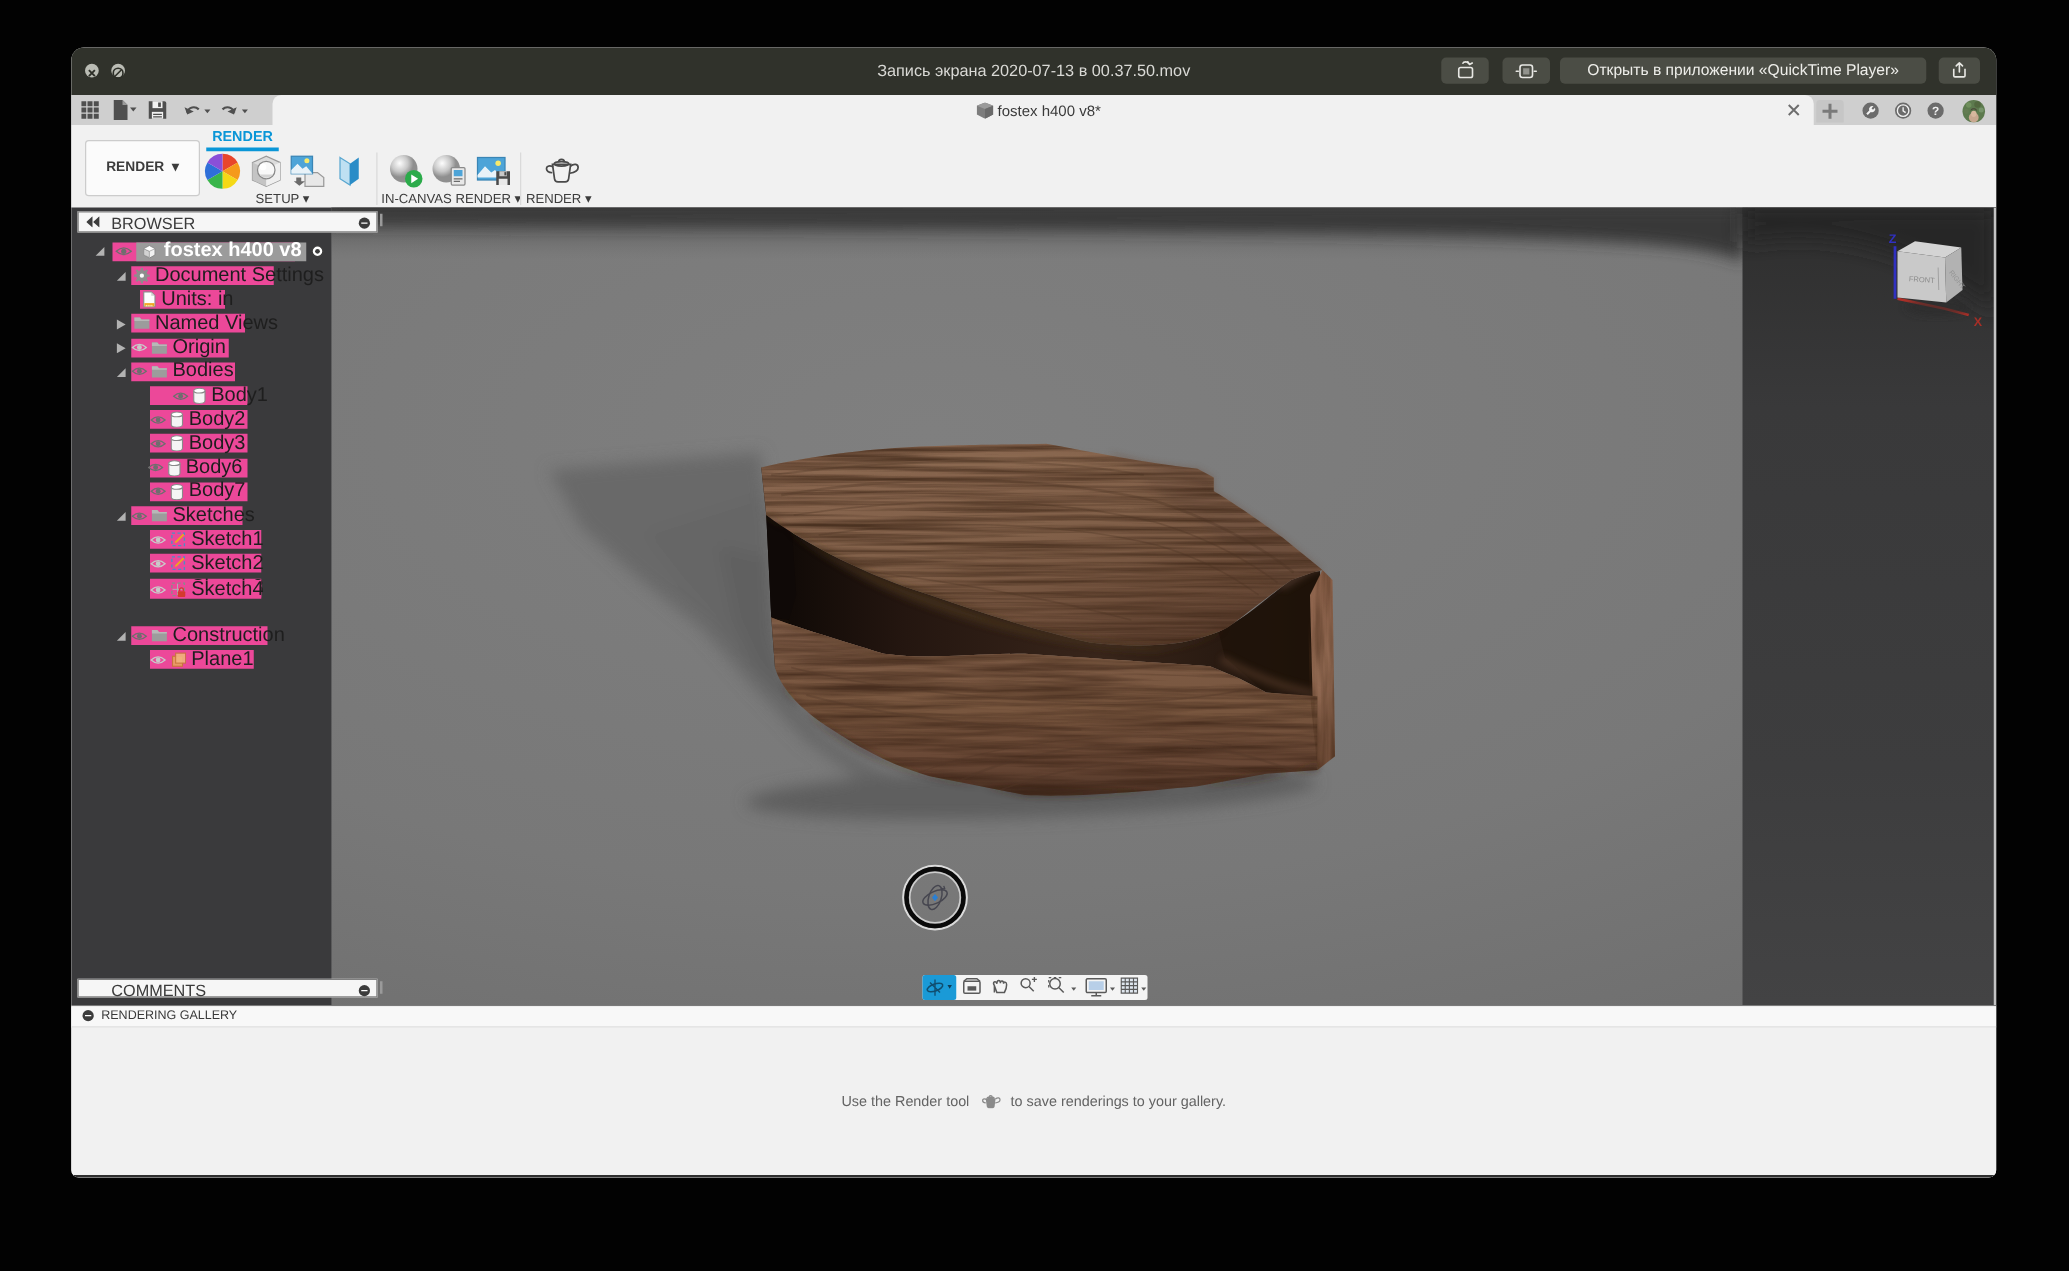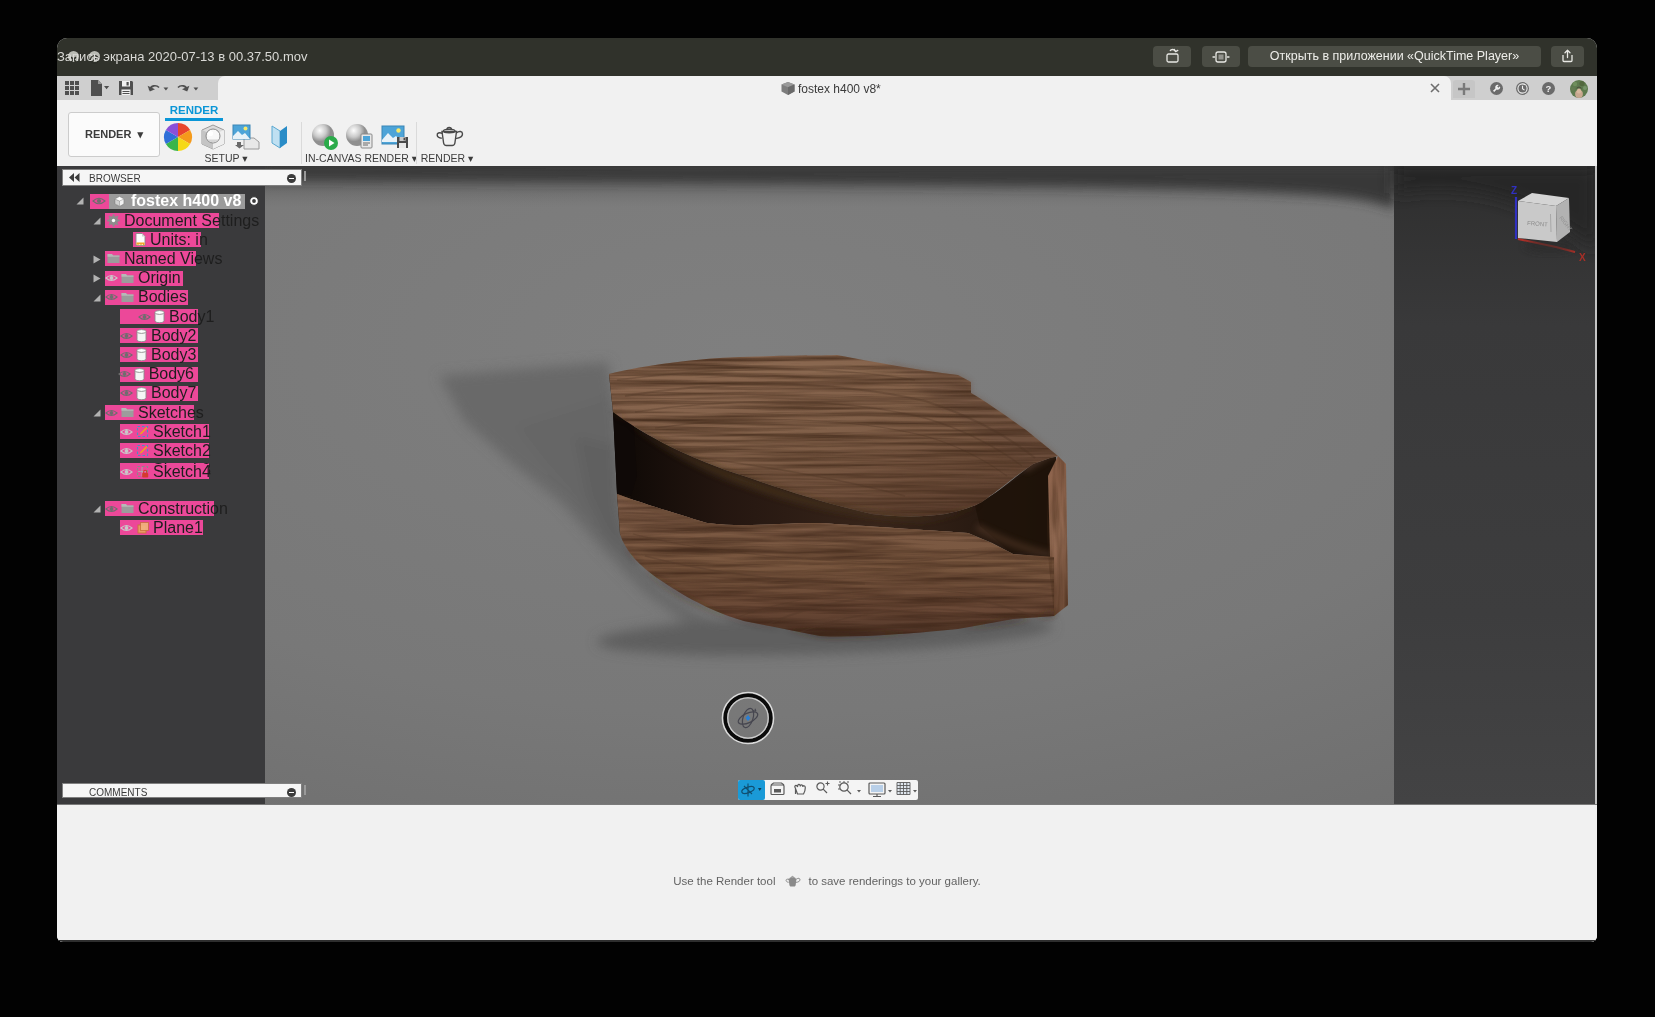--- a/index.html
+++ b/index.html
@@ -4,21 +4,21 @@
 <style>
   * { margin:0; padding:0; box-sizing:border-box; }
   html,body { width:1655px; height:1017px; background:#020202; overflow:hidden;
     font-family:"Liberation Sans", sans-serif; }
   #win { position:absolute; left:57px; top:38px; width:1540px; height:904px;
     border-radius:10px 10px 6px 6px; overflow:hidden; background:#f1f1f1; }
   
   #titlebar { position:absolute; left:0; top:0; width:100%; height:38px; background:#30322b; }
   .tbtn { position:absolute; top:13px; width:11px; height:11px; border-radius:50%;
     background:#babcb4; color:#30322b; }
-  #ttitle { position:absolute; top:11px; left:0; width:100%; 
+  #ttitle { position:absolute; top:11px; left:0; width:100%; text-align:center;
     color:#d9d9d5; font-size:13px; }
   .tbarbtn { position:absolute; top:8px; height:21px; background:#4b4d45; border-radius:4px; }
   
   #topbar { position:absolute; left:0; top:38px; width:100%; height:24px; background:#cfcfcf; }
   #tab { position:absolute; left:161px; top:38px; width:1233px; height:24px;
     background:#f1f1f1; border-radius:7px 7px 0 0; }
   #tabtitle { position:absolute; top:44px; left:741px; font-size:12px; color:#3a3a3a; }
   
   #ribbon { position:absolute; left:0; top:62px; width:100%; height:66px; background:#f1f1f1; }
   #renderbtn { position:absolute; left:11px; top:74px; width:92px; height:45px;
@@ -29,21 +29,21 @@
   #rtabline { position:absolute; left:108px; top:80px; width:58px; height:3px; background:#0a96d7; }
   .riblbl { position:absolute; top:114px; font-size:10.5px; color:#3c3c3c; text-align:center; }
   .ribsep { position:absolute; top:84px; width:1px; height:42px; background:#dadada; }
   .ribicon { position:absolute; top:84px; width:32px; height:30px; }
   
   #work { position:absolute; left:0; top:128px; width:100%; height:639px; background:#3a3a3c; }
   #viewport { position:absolute; left:208px; top:0; width:1332px; height:639px; }
   #browser { position:absolute; left:0; top:0; width:320px; height:639px; }
   
   .panelbar { position:absolute; height:17px; background:#f6f6f6; border:1px solid #808080;
-    font-size:10px; color:#3a3a3a; line-height:15px; }
+    font-size:13px; color:#3a3a3a; line-height:15px; }
   .pbminus { position:absolute; top:3.5px; width:9px; height:9px; border-radius:50%; background:#3c3c3c; }
   .pbminus:after { content:""; position:absolute; left:2px; top:4px; width:5px; height:1.4px; background:#fff; }
   
   .trow { position:absolute; height:15px; display:flex; align-items:center;
     background:#ec4899; font-size:16px; color:#1e1e1e; white-space:nowrap; }
   .trow svg { flex:0 0 auto; }
   .tlbl { padding:0 4px; }
   .exp { position:absolute; width:9px; height:9px; }
   
   #gallery { position:absolute; left:0; top:766px; width:100%; height:138px;
@@ -523,21 +523,21 @@
               <rect x="5.6" y="0.2" width="1.8" height="2.6" transform="rotate(45 6.5 6.5)"></rect>
               <rect x="5.6" y="10.2" width="1.8" height="2.6" transform="rotate(45 6.5 6.5)"></rect>
               <rect x="0.2" y="5.6" width="2.6" height="1.8" transform="rotate(45 6.5 6.5)"></rect>
               <rect x="10.2" y="5.6" width="2.6" height="1.8" transform="rotate(45 6.5 6.5)"></rect>
             </g>
             <circle cx="6.5" cy="6.5" r="1.7" fill="#fcfcfc"></circle>
           </svg>
         <span class="tlbl">Document Settings</span>
       </div>
 
-      <div class="trow" style="left:76px; top:66.2px; width:68px;">
+      <div class="trow" style="left:55px; top:66.2px; width:68px;">
         <svg width="11" height="13" viewBox="0 0 11 13" style="margin-left:2px">
             <path d="M1 .5h6l3 3v9H1z" fill="#fdfdfd" stroke="#8a8a8a" stroke-width="0.9"></path>
             <path d="M7 .5l3 3H7z" fill="#cfcfcf"></path>
             <rect x="1.5" y="9.5" width="8" height="2.6" fill="#f0a41e"></rect>
             <path d="M3 10.9v1.2M4.5 10.9v1.2M6 10.9v1.2M7.5 10.9v1.2" stroke="#fff" stroke-width="0.7"></path>
           </svg>
         <span class="tlbl">Units: in</span>
       </div>
 
       <svg class="exp" style="left:35px; top:88.5px">
@@ -733,20 +733,21 @@
 
       <div class="panelbar" style="left:5px; top:617px; width:240px; height:15px;">
         <span style="position:absolute; left:26px; top:1px;">COMMENTS</span>
         <span class="pbminus" style="left:224px;"></span>
       </div>
       <div style="position:absolute; left:247px; top:619px; width:2px; height:10px; background:#9a9a9a;"></div>
     </div>
   </div>
 
   <div id="gallery">
+    <div id="ghead"><span class="pbminus" style="left:9px; top:3px;"></span><span style="margin-left:24px">RENDERING GALLERY</span></div>
     <div id="gtext">Use the Render tool&nbsp;&nbsp; <svg width="17" height="12" viewBox="0 0 17 12" style="vertical-align:-2px">
           <path d="M3.5 3.5h8l-.8 6.5c-.1.9-.6 1.5-1.5 1.5H6c-.9 0-1.5-.6-1.6-1.5z" fill="#8a8a8a"></path>
           <path d="M4 4.5c-2-.8-3-.1-2.9 1 .1 1.1 1.2 1.7 2.5 1.8M11.4 4.2c1.8-1.5 3.6-1 3.6.6 0 1.3-1.6 2.3-3.9 2.6" fill="none" stroke="#8a8a8a" stroke-width="1"></path>
           <ellipse cx="7.5" cy="3.2" rx="3.2" ry="1" fill="#8a8a8a"></ellipse>
           <path d="M6.3 2.6c0-1.6 2.4-1.6 2.4 0" fill="none" stroke="#8a8a8a" stroke-width="1"></path>
         </svg> &nbsp;to save renderings to your gallery.</div>
   </div>
   <div style="position:absolute; left:0; bottom:0; width:100%; height:2px; background:#2e2e2e; z-index:9;"></div>
 </div>
 

